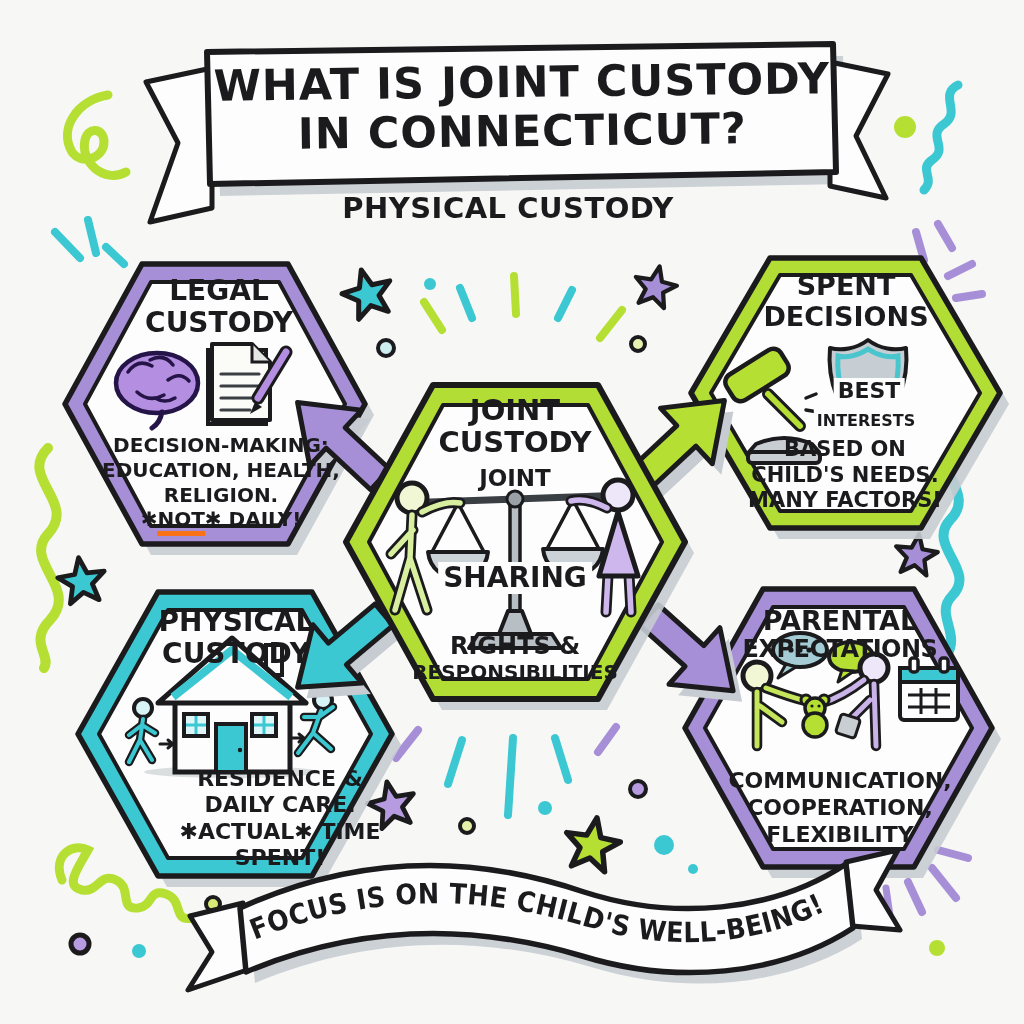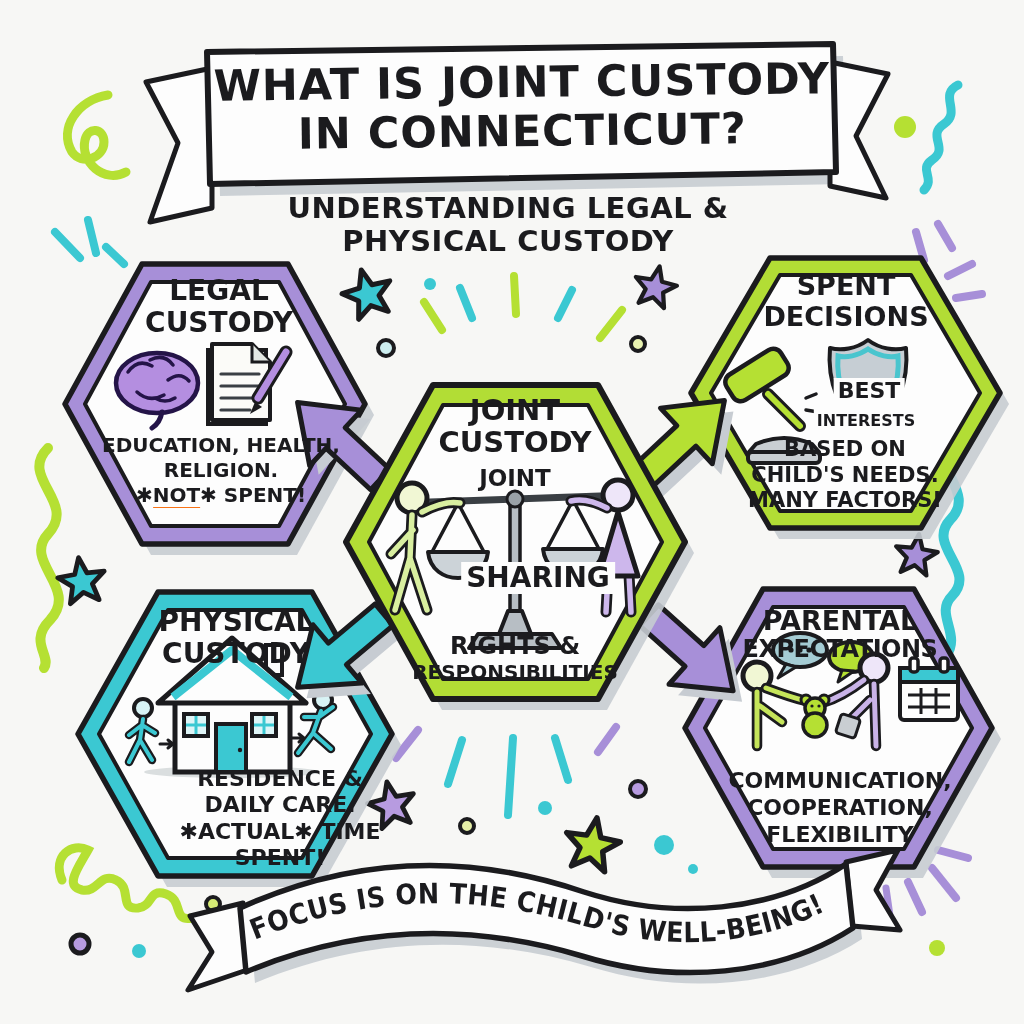--- a/index.html
+++ b/index.html
@@ -1,21 +1,21 @@
 <!DOCTYPE html>
 <html><head>
 <meta charset="utf-8">
 <style>
   html,body{margin:0;padding:0;background:#e8e8e8;}
   #canvas{position:relative;width:1024px;height:1024px;background:#f7f7f5;overflow:hidden;
           font-family:"DejaVu Sans","Liberation Sans",sans-serif;}
   #art{position:absolute;left:0;top:0;width:1024px;height:1024px;}
   .t{position:absolute;font-weight:bold;color:#1b1b1e;text-align:center;
      transform:translateX(-50%);white-space:nowrap;line-height:1.15;}
-  .ul{border-bottom:1px solid #f97316;padding-bottom:0px;}
+  .ul{border-bottom:5px solid #f97316;padding-bottom:0px;}
   .bgw{background:#fdfdfd;padding:0 5px;}
   svg text{font-family:"DejaVu Sans","Liberation Sans",sans-serif;font-weight:bold;fill:#1b1b1e;}
 </style>
 </head>
 <body>
 
 <div id="canvas">
 
 <svg id="art" viewBox="0 0 1024 1024">
   <defs>
@@ -269,52 +269,52 @@
       <textPath href="#ribbonPath" startOffset="8" textLength="585" lengthAdjust="spacingAndGlyphs">FOCUS IS ON THE CHILD'S WELL-BEING!</textPath>
     </text>
   </g>
 </svg>
 
 <div class="t" style="left:522px;top:58px;width:620px;margin-left:-310px;transform:rotate(-0.7deg);font-size:43px;letter-spacing:1px;">
   <div>WHAT IS JOINT CUSTODY</div>
   <div>IN CONNECTICUT?</div>
 </div>
 <div class="t" style="left:508px;top:192px;font-size:29px;letter-spacing:0.5px;">
-  <div>UNDERSTANDING LEGAL &amp;</div>
   <div>PHYSICAL CUSTODY</div>
 </div>
 
 <div class="t" style="left:219px;top:275px;font-size:28px;">
   <div>LEGAL</div>
   <div>CUSTODY</div>
 </div>
 <div class="t" style="left:221px;top:433px;font-size:20px;line-height:1.24;">
+  <div>DECISION-MAKING:</div>
   <div>EDUCATION, HEALTH,</div>
   <div>RELIGION.</div>
-  <div><span>✱</span><span class="ul">NOT</span><span>✱ SPENT!</span></div>
+  <div><span>✱</span><span class="ul">NOT</span><span>✱ DAILY!</span></div>
 </div>
 
 <div class="t" style="left:846px;top:270px;font-size:27px;">
   <div>SPENT</div>
   <div>DECISIONS</div>
 </div>
 <div class="t bgw" style="left:869px;top:378px;font-size:22px;padding:0 4px;"><span>BEST</span></div>
 <div class="t bgw" style="left:866px;top:400px;font-size:16px;padding:12px 3px;"><span>INTERESTS</span></div>
 <div class="t" style="left:845px;top:437px;font-size:21px;line-height:1.22;">
   <div>BASED ON</div>
   <div>CHILD'S NEEDS.</div>
   <div>MANY FACTORS!</div>
 </div>
 
 <div class="t" style="left:515px;top:394px;font-size:29px;line-height:1.12;">
   <div>JOINT</div>
   <div>CUSTODY</div>
 </div>
 <div class="t" style="left:515px;top:465px;font-size:23px;"><span>JOINT</span></div>
-<div class="t bgw" style="left:538px;top:562px;font-size:28px;"><span>SHARING</span></div>
+<div class="t bgw" style="left:515px;top:562px;font-size:28px;"><span>SHARING</span></div>
 <div class="t" style="left:515px;top:633px;font-size:24px;line-height:1.15;">
   <div>RIGHTS &amp;</div>
   <div style="font-size:20px;">RESPONSIBILITIES</div>
 </div>
 
 <div class="t" style="left:236px;top:606px;font-size:28px;">
   <div>PHYSICAL</div>
   <div>CUSTODY</div>
 </div>
 <div class="t" style="left:236px;top:766px;font-size:22px;line-height:1.2;margin-left:44px;">

